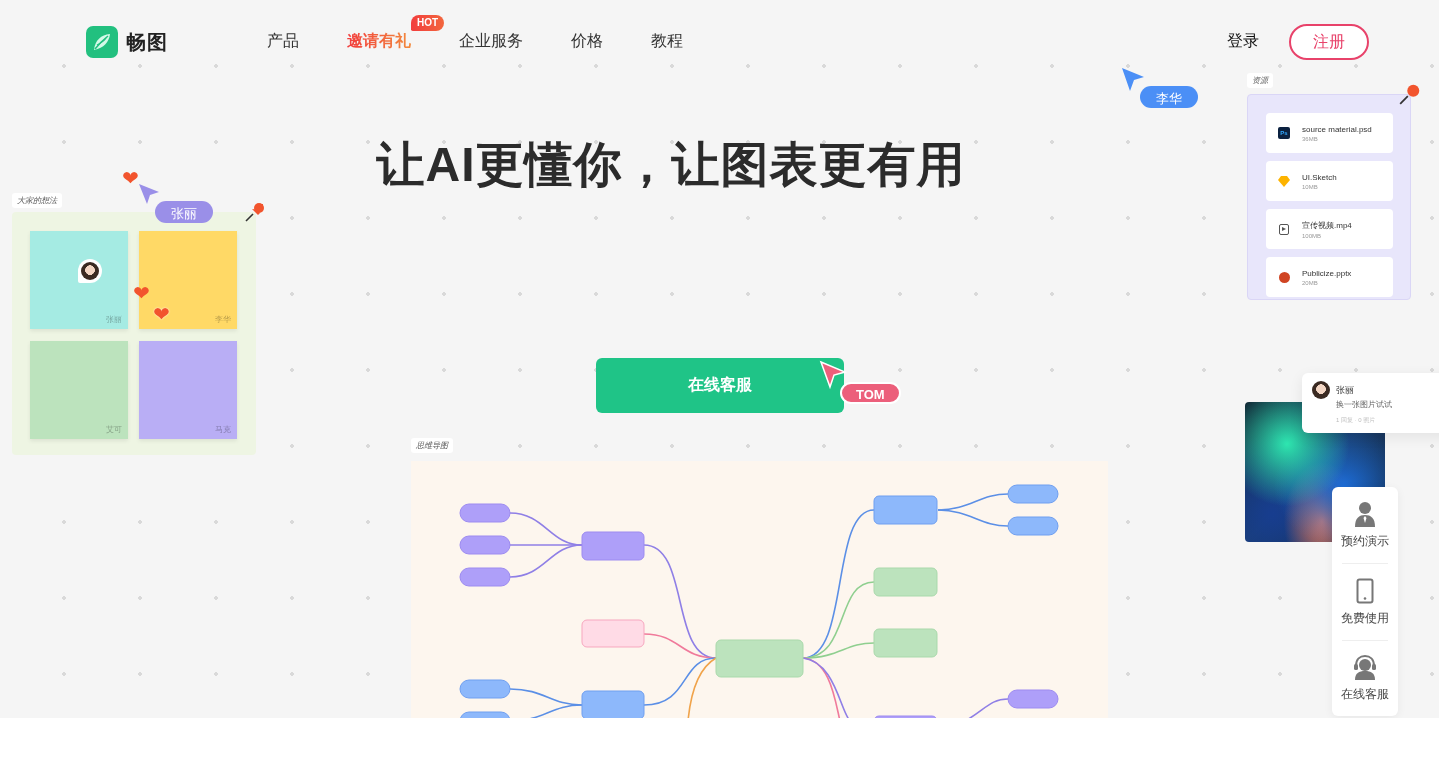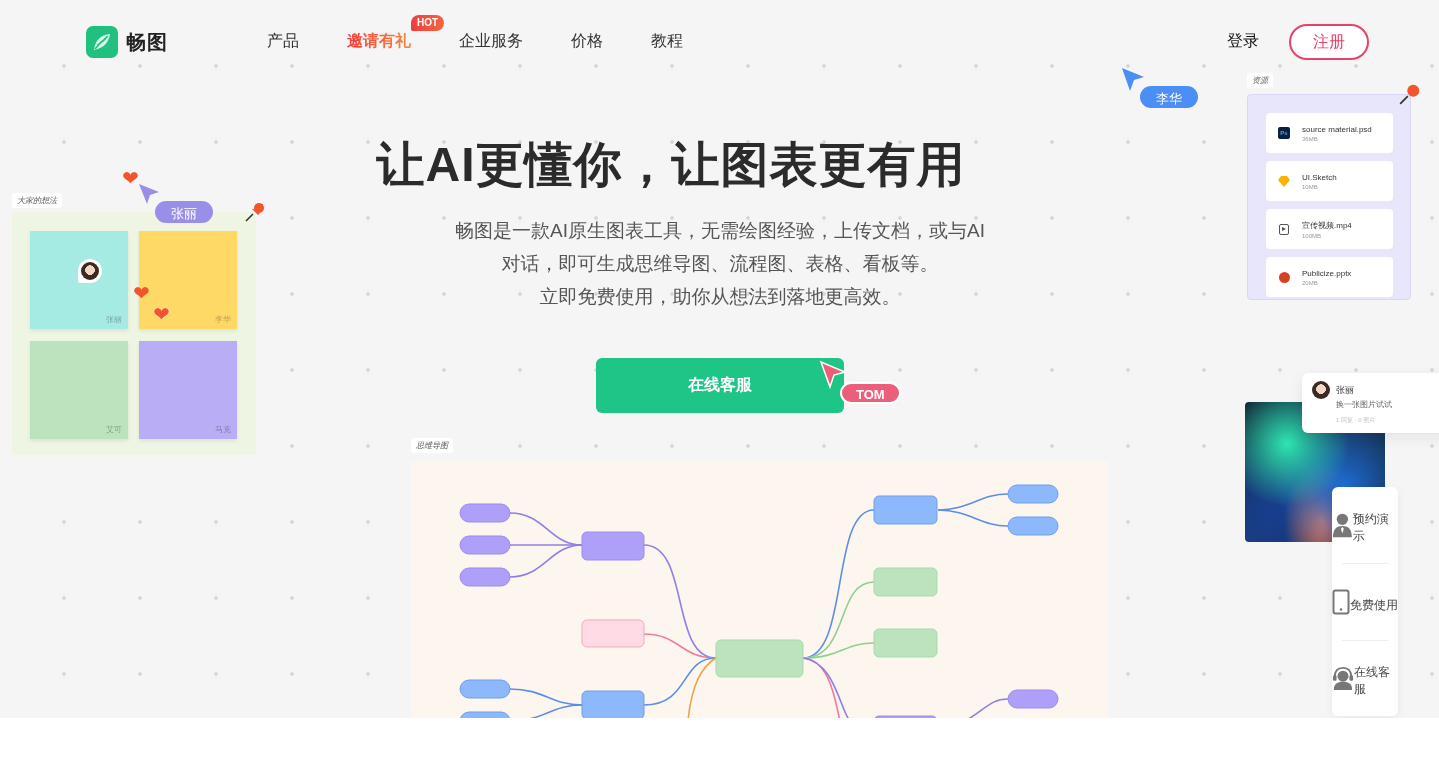--- a/index.html
+++ b/index.html
@@ -43,21 +43,21 @@
   .artwork { position: absolute; left: 1245px; top: 402px; width: 140px; height: 140px; border-radius: 4px; overflow: hidden;
     background:
       radial-gradient(ellipse at 30% 30%, #2ee6b0 0%, transparent 45%),
       radial-gradient(ellipse at 70% 60%, #1d6cd6 0%, transparent 50%),
       radial-gradient(ellipse at 55% 85%, #e07a63 0%, transparent 35%),
       radial-gradient(ellipse at 20% 80%, #173d8f 0%, transparent 50%),
       linear-gradient(135deg, #0f1b2d, #1b3f6e 50%, #0d1a2b);
   }
   
   .side-float { position: absolute; left: 1332px; top: 487px; width: 66px; height: 229px; background: #fff; border-radius: 6px; box-shadow: 0 2px 10px rgba(0,0,0,0.06); }
-  .side-btn { position: absolute; left: 0; width: 66px; height: 76px; display: flex; flex-direction: row; align-items: center; justify-content: center; cursor: pointer; }
+  .side-btn { position: absolute; left: 0; width: 66px; height: 76px; display: flex; flex-direction: column; align-items: center; justify-content: center; cursor: pointer; }
   .side-btn span { font-size: 12px; color: #444; margin-top: 6px; }
   .side-div { position: absolute; left: 10px; width: 46px; height: 1px; background: #eee; }
   
   .mindmap { position: absolute; left: 411px; top: 461px; width: 697px; height: 260px; background: #fdf6ee; }
 </style>
 </head>
 <body>
 
 <div class="stage">
 
@@ -78,25 +78,20 @@
     <span class="nav-item" style="left:459px">企业服务</span>
     <span class="nav-item" style="left:571px">价格</span>
     <span class="nav-item" style="left:651px">教程</span>
   </div>
   <span class="hot-badge">HOT</span>
 
   <span class="login">登录</span>
   <div class="register">注册</div>
 
   <h1 class="hero-title">让AI更懂你，让图表更有用</h1>
-  <div class="hero-sub">
-    <div>畅图是一款AI原生图表工具，无需绘图经验，上传文档，或与AI</div>
-    <div>对话，即可生成思维导图、流程图、表格、看板等。</div>
-    <div>立即免费使用，助你从想法到落地更高效。</div>
-  </div>
   <div class="cta">在线客服</div>
 
   <svg style="position:absolute;left:819px;top:360px" width="30" height="30" viewBox="0 0 30 30">
     <path d="M2 2 L26 12 L15 15 L11 27 Z" fill="#ec5f7b" stroke="#fff" stroke-width="1.5"></path>
   </svg>
   <span class="cursor-tag" style="left:840px;top:382px;background:#ec5f7b;font-weight:bold;">TOM</span>
 
   <svg style="position:absolute;left:1120px;top:66px" width="28" height="28" viewBox="0 0 28 28">
     <path d="M2 2 L24 11 L14 14 L10 25 Z" fill="#4b8ff6"></path>
   </svg>

